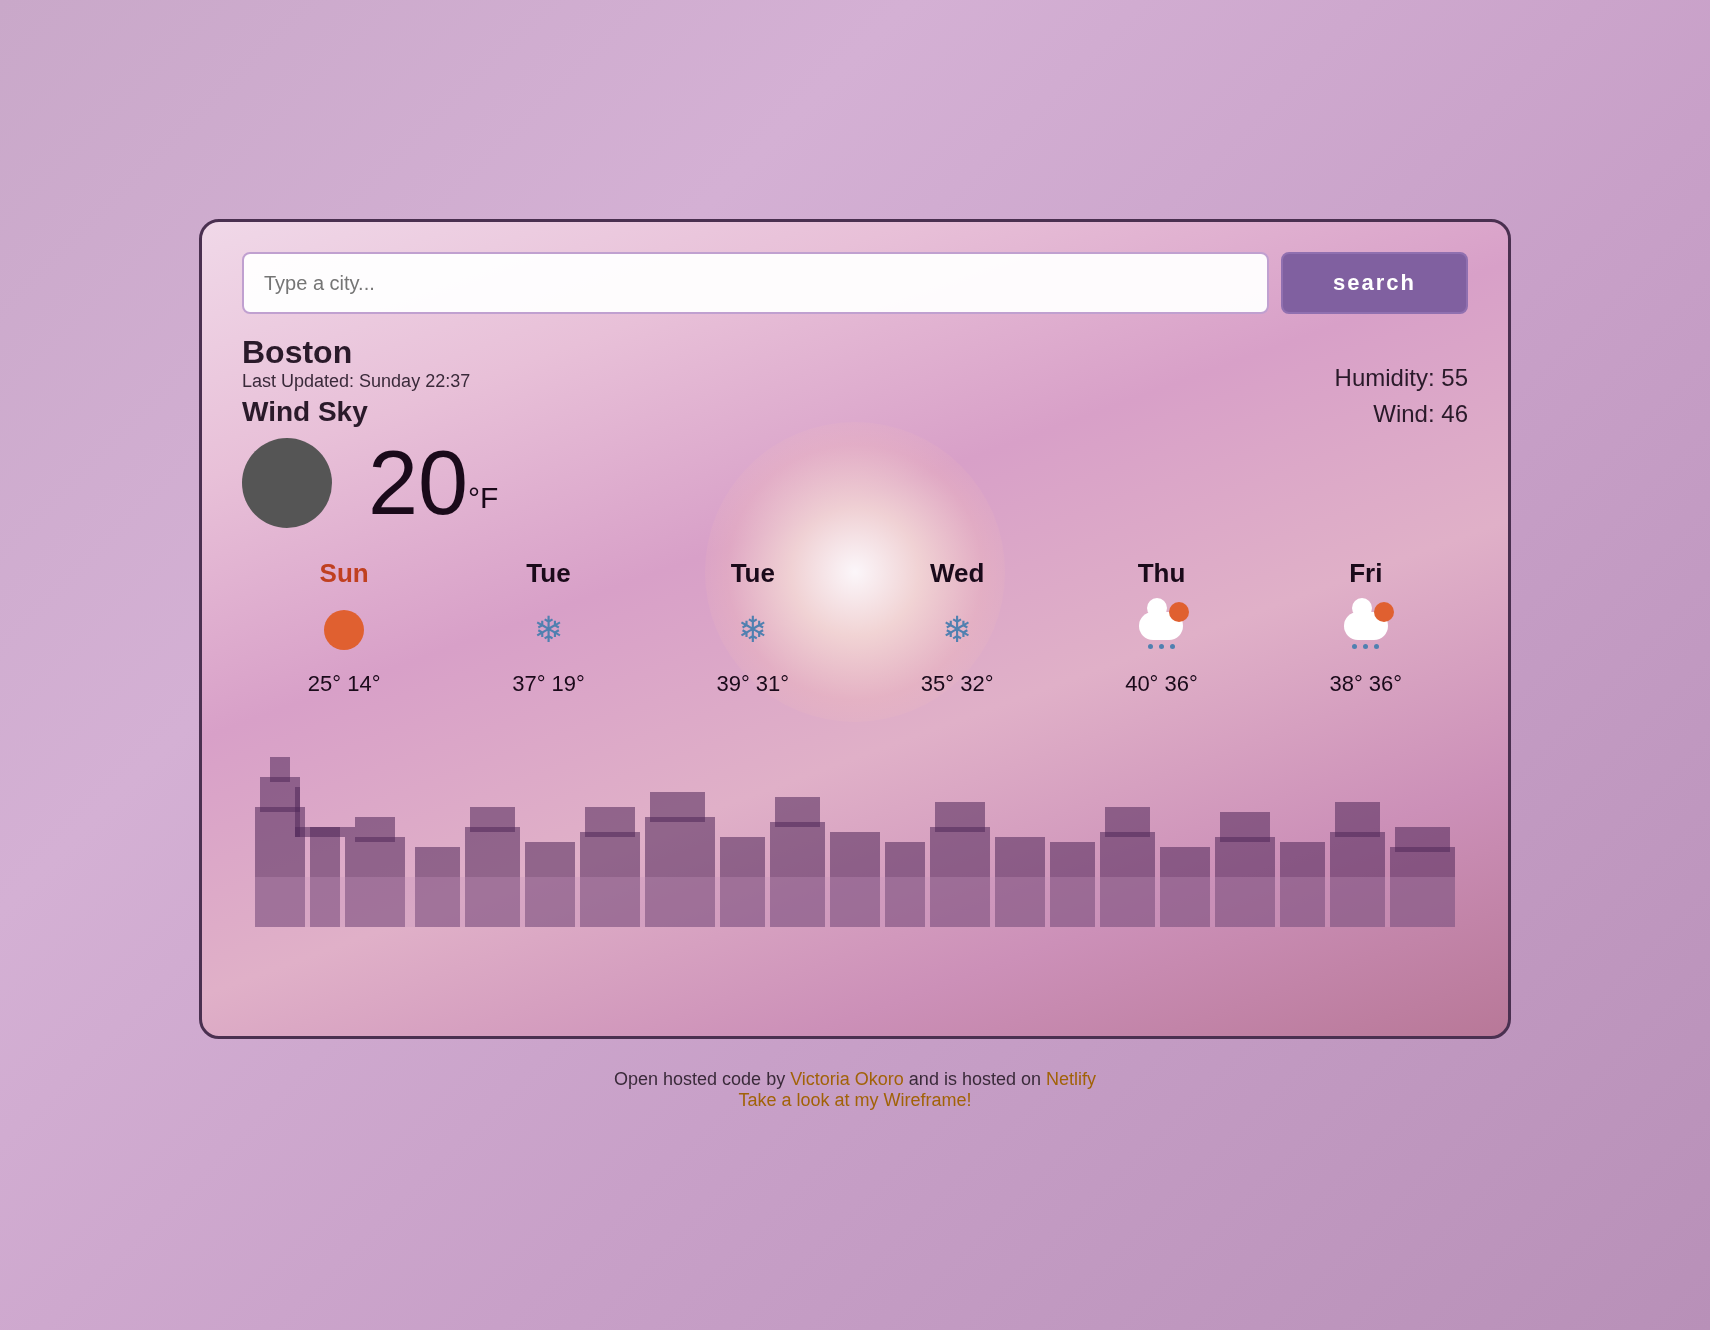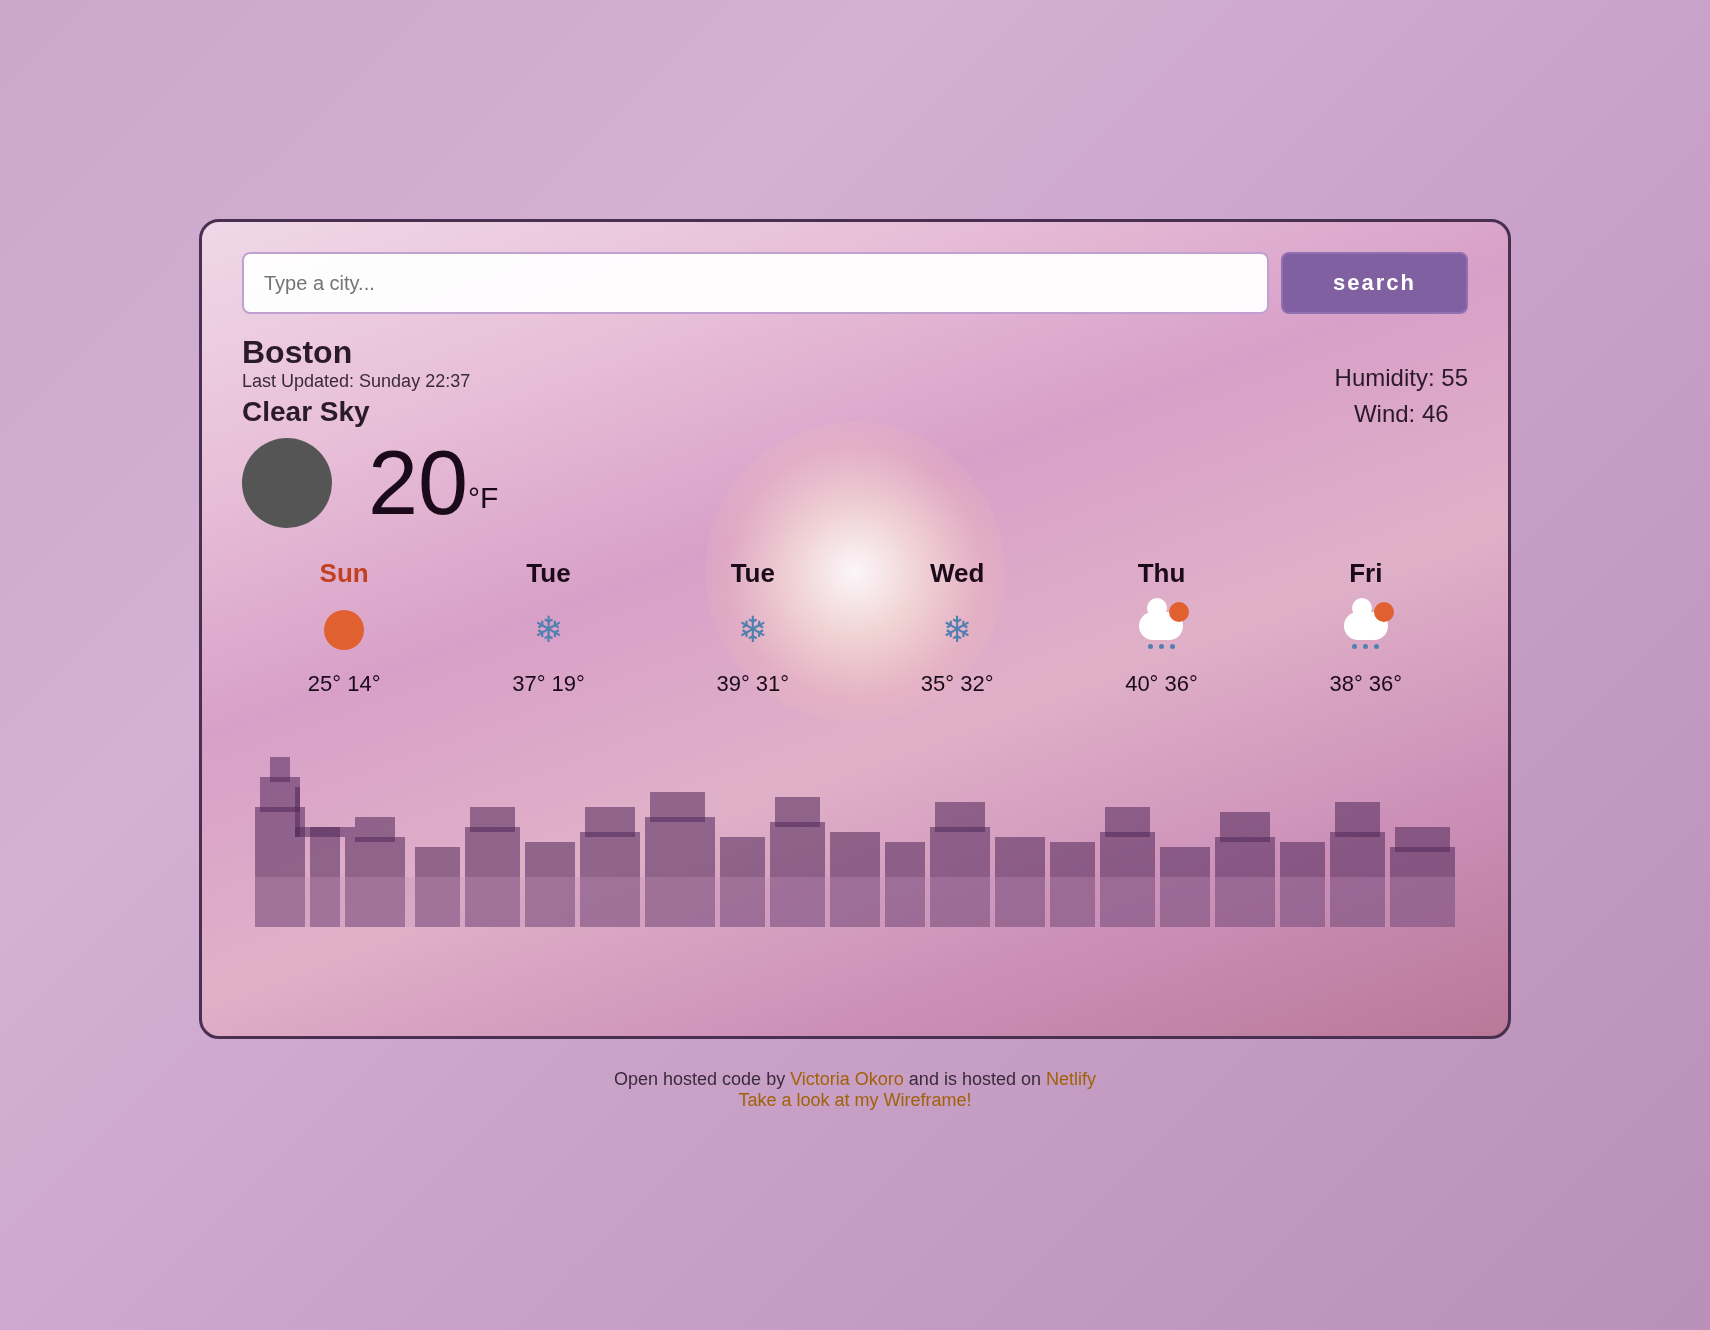--- a/index.html
+++ b/index.html
@@ -129,21 +129,21 @@
     }
 
     .temp-unit {
       font-size: 30px;
       font-weight: 400;
       color: #1a0a1a;
       vertical-align: super;
     }
 
     .extra-info {
-      text-align: center;
+      text-align: right;
       margin-top: 30px;
     }
 
     .extra-info p {
       font-size: 24px;
       color: #2a1a2a;
       margin-bottom: 8px;
     }
 
     
@@ -288,21 +288,21 @@
   <div class="search-row">
     <input class="city-input" type="text" placeholder="Type a city..." style="">
     <button class="search-btn">search</button>
   </div>
 
   <div class="current-weather-row">
     <div>
       <div class="city-info">
         <div class="city-name">Boston</div>
         <div class="last-updated">Last Updated: Sunday 22:37</div>
-        <div class="condition-text">Clear Sky</div>
+        <div class="condition-text">Wind Sky</div>
       </div>
       <div class="temp-section">
         <div class="weather-icon-circle"></div>
         <div>
           <span class="temp-display">20</span><span class="temp-unit">°F</span>
         </div>
       </div>
     </div>
 
     <div class="extra-info">

